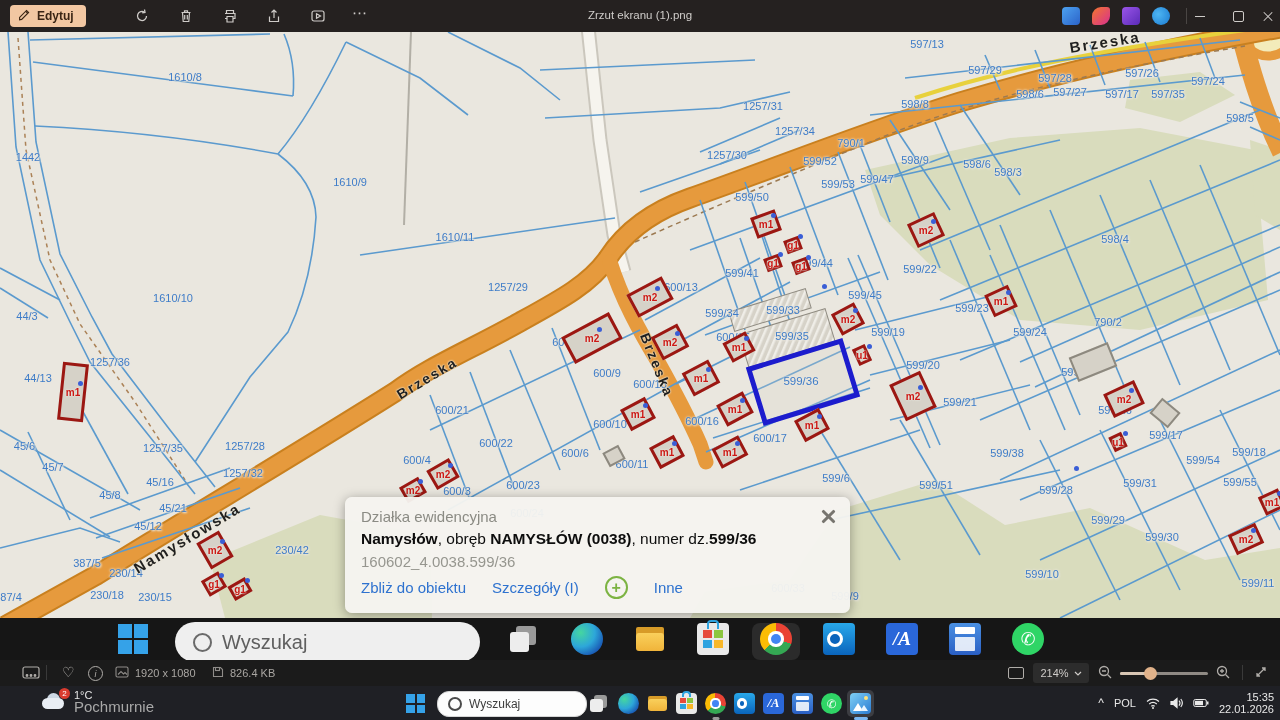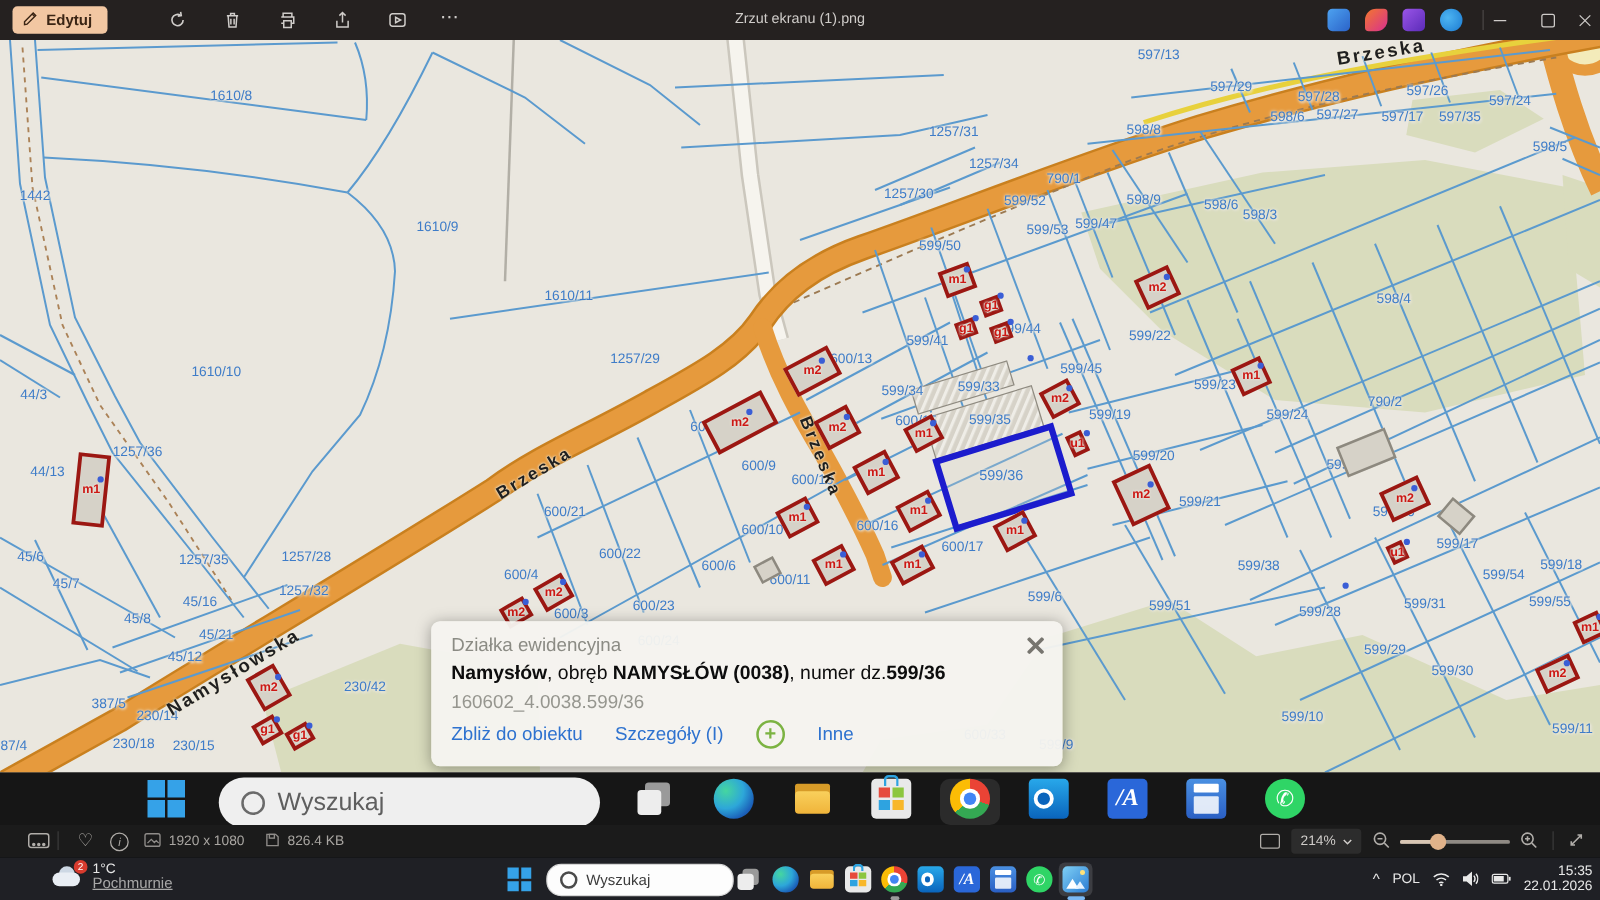--- a/index.html
+++ b/index.html
@@ -59,21 +59,21 @@
   #zoom-handle{position:absolute;left:24px;top:-5px;width:13px;height:13px;border-radius:50%;background:#e0b28a;}
   
   #wtb{position:absolute;left:0;top:686px;width:1280px;height:34px;background:#1f2025;}
   #weather{position:absolute;left:40px;top:3px;display:flex;align-items:center;gap:8px;color:#e6e6e6;}
   #wcloud{position:relative;width:26px;height:18px;}
   #wcloud .c1{position:absolute;left:2px;top:6px;width:22px;height:11px;background:#e9eef4;border-radius:6px;}
   #wcloud .c2{position:absolute;left:7px;top:1px;width:13px;height:13px;background:#cdd8e4;border-radius:50%;}
   #wbadge{position:absolute;right:-4px;top:-4px;width:11px;height:11px;background:#d83b2e;border-radius:50%;
     color:#fff;font-size:8px;display:flex;align-items:center;justify-content:center;}
   #wtemp{font-size:11px;line-height:12px;}
-  #wcond{font-size:12px;color:#a8a8a8;line-height:11px;text-decoration:underline;}
+  #wcond{font-size:15px;color:#a8a8a8;line-height:11px;}
   #tray{position:absolute;right:6px;top:0;height:34px;display:flex;align-items:center;gap:10px;color:#e8e8e8;}
   #clock{text-align:right;font-size:11px;line-height:12.5px;}
   .tray-glyph svg{display:block;}
   .app-underline{position:absolute;bottom:1px;left:50%;transform:translateX(-50%);height:3px;border-radius:2px;}
 </style>
 </head>
 <body>
 
 <div id="titlebar">
   <div id="edit-btn">

